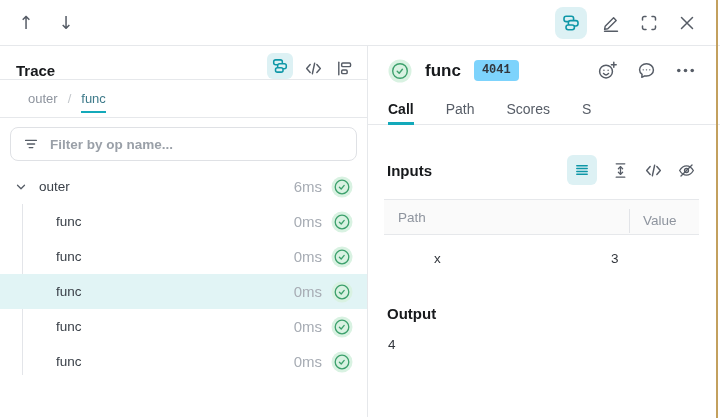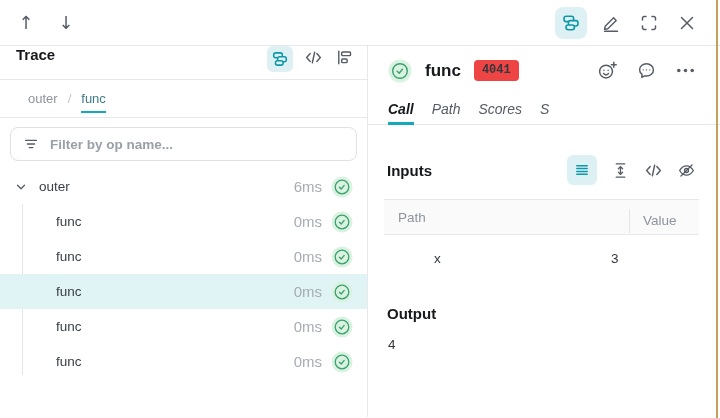--- a/index.html
+++ b/index.html
@@ -31,21 +31,21 @@
   .iconbtn.active { width:32px; height:32px; background:#DDF1F4; color:#0E97A7; }
 
   
   .main { display:flex; height:371px; position:relative; }
   .left-edge-line { position:absolute; left:3px; top:0; bottom:0; width:1px; background:#ECEDEF; }
 
   .left-panel { width:368px; border-right:1px solid #E6E8EB; background:#fff; position:relative; }
 
   .trace-header {
     height:34px; border-bottom:1px solid #E6E8EB;
-    display:flex; align-items:flex-start; padding:0 12px 0 16px; gap:9px;
+    display:flex; align-items:flex-end; padding:0 12px 0 16px; gap:9px;
   }
   .trace-title { flex:1; font-size:15px; font-weight:700; color:#17191C; }
   .mini-btn {
     width:22px; height:22px; border:none; background:transparent; cursor:pointer;
     display:flex; align-items:center; justify-content:center; color:#565C66; border-radius:6px;
   }
   .mini-btn.active { width:26px; height:26px; background:#DDF1F4; color:#0E97A7; }
 
   .breadcrumb {
     height:38px; border-bottom:1px solid #E6E8EB;
@@ -79,29 +79,29 @@
   .status { display:flex; }
 
   .left-footer { position:absolute; left:0; right:0; bottom:0; top:381px; background:#FBFBFC; }
 
   
   .right-panel { flex:1; display:flex; flex-direction:column; background:#fff; }
 
   .call-header { height:49px; display:flex; align-items:center; padding:0 24px 0 20px; gap:13px; }
   .call-title { font-size:17px; font-weight:700; color:#17191C; }
   .badge {
-    background:#ef4444; border-radius:4px; padding:3px 8px 4px 8px;
+    background:#7dd3fc; border-radius:4px; padding:3px 8px 4px 8px;
     font-family:"Liberation Mono", monospace; font-weight:700; font-size:12px; color:#33373D;
   }
   .spacer { flex:1; }
   .hdr-icons { display:flex; align-items:center; gap:17px; }
   .hicon { width:22px; height:22px; border:none; background:none; cursor:pointer; color:#565C66;
     display:flex; align-items:center; justify-content:center; }
 
-  .tabs { display:flex; gap:18px; padding-left:20px; height:30px; border-bottom:1px solid #E6E8EB;font-style:italic; }
+  .tabs { display:flex; gap:32px; padding-left:20px; height:30px; border-bottom:1px solid #E6E8EB; }
   .tab {
     display:flex; align-items:center; height:30px; margin-bottom:-1px;
     border-bottom:3px solid transparent; font-size:14px; color:#565C66; cursor:pointer; white-space:nowrap;
   }
   .tab.active { color:#17191C; font-weight:700; border-bottom-color:#13A9BA; }
 
   .content { padding:30px 20px 0 16px; }
   .inputs-row { display:flex; align-items:center; margin-bottom:14px; padding-left:3px; }
   .section-heading { font-size:15px; font-weight:700; color:#17191C; }
   .inputs-icons { display:flex; align-items:center; gap:13px; margin-left:auto; margin-right:4px; }

